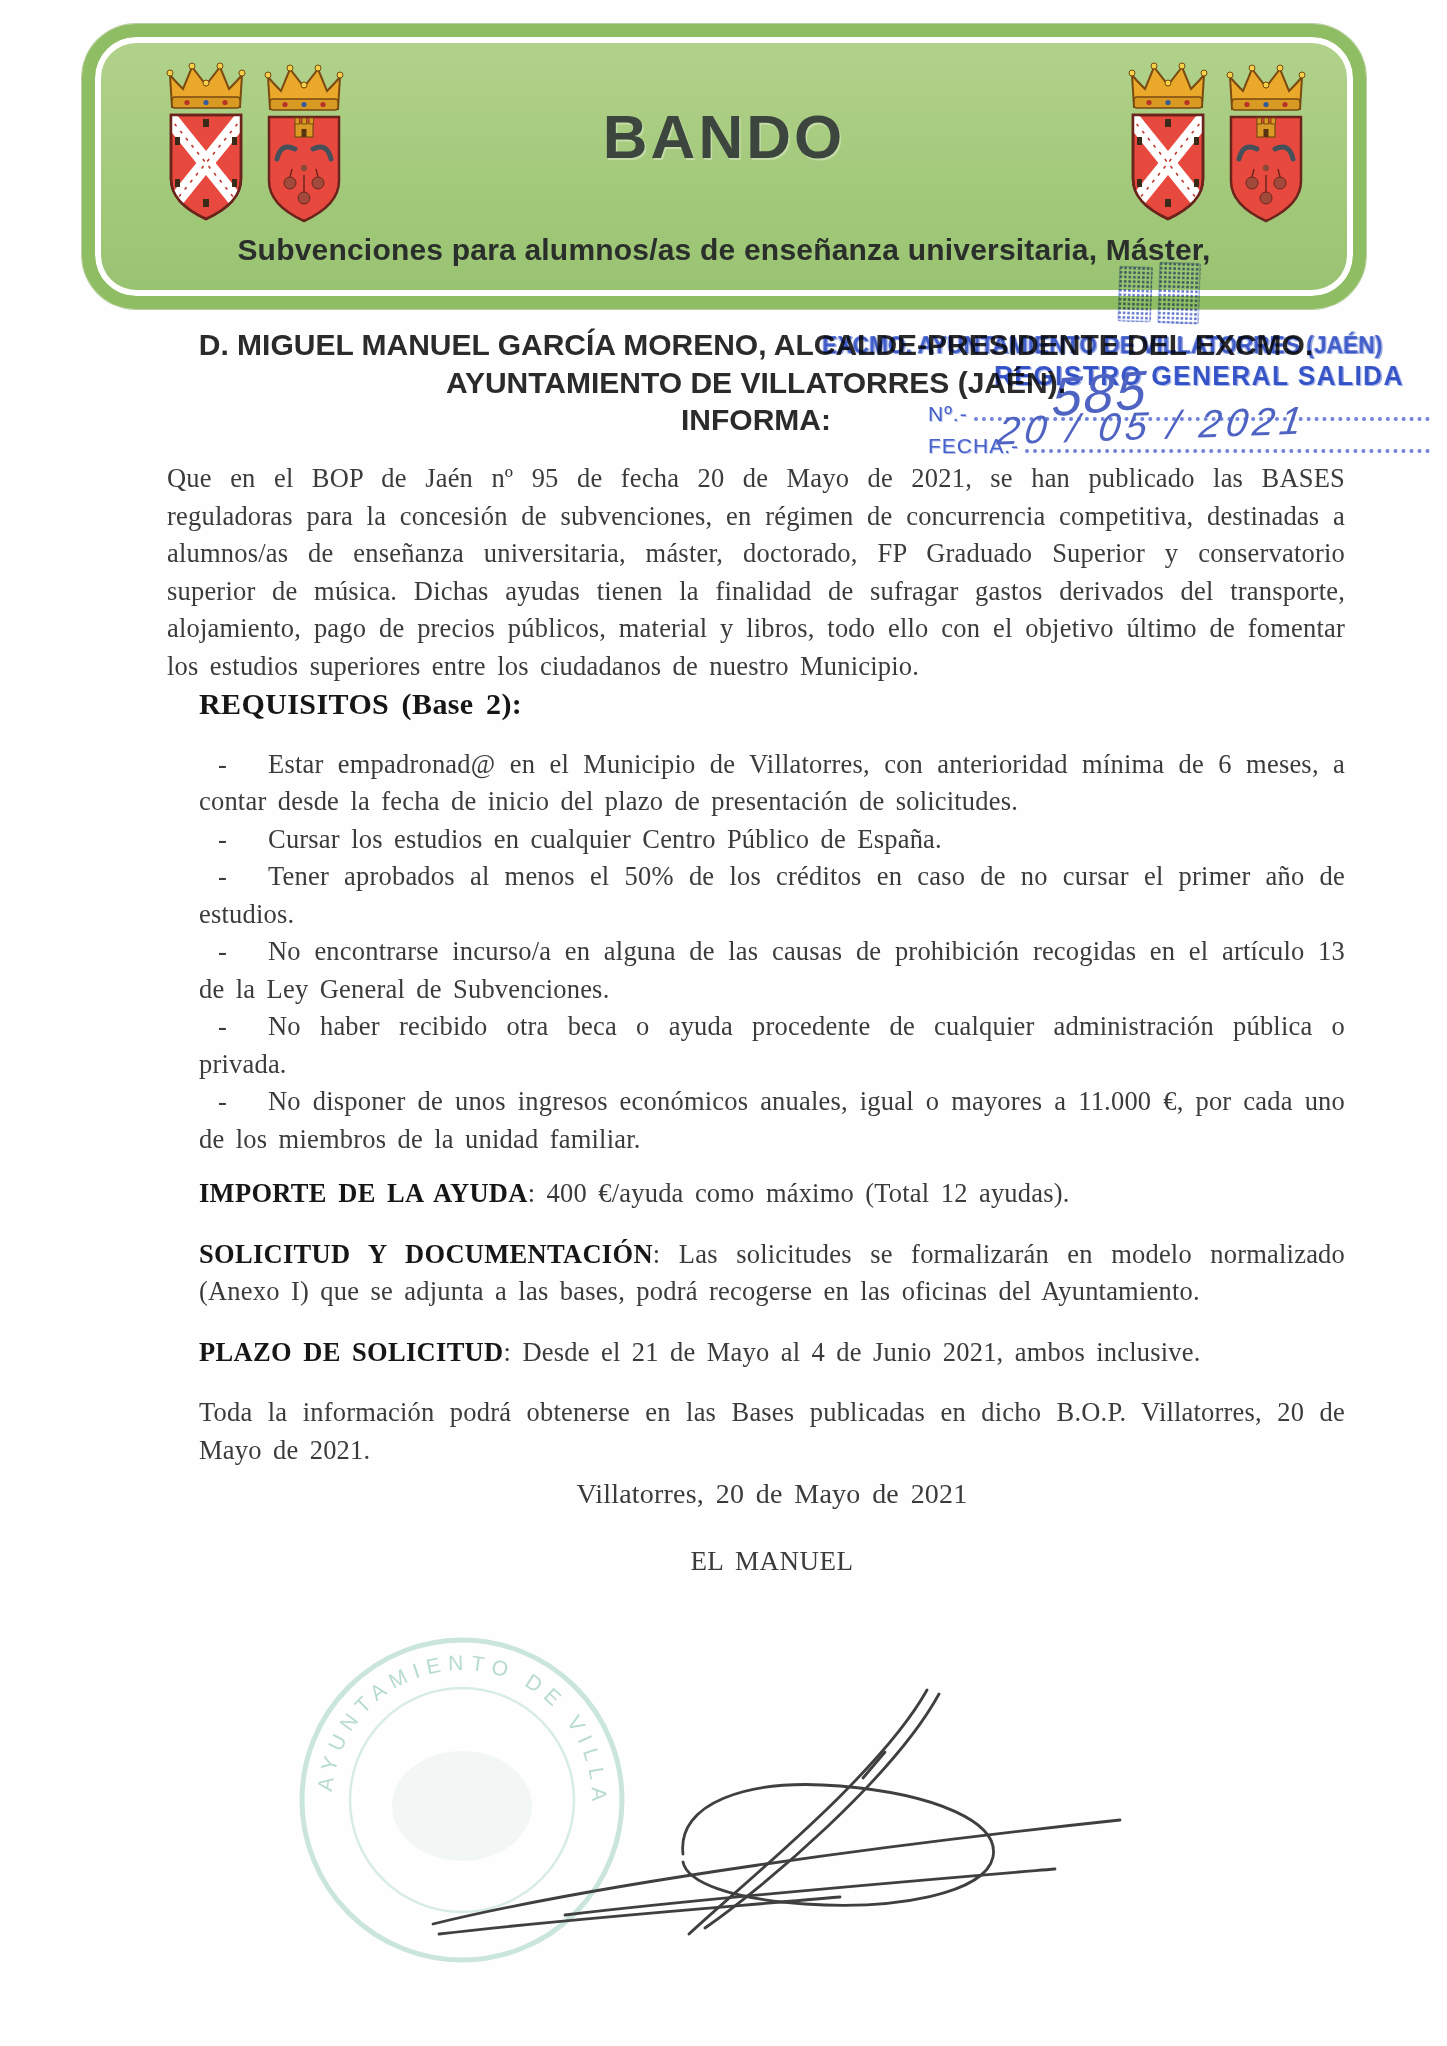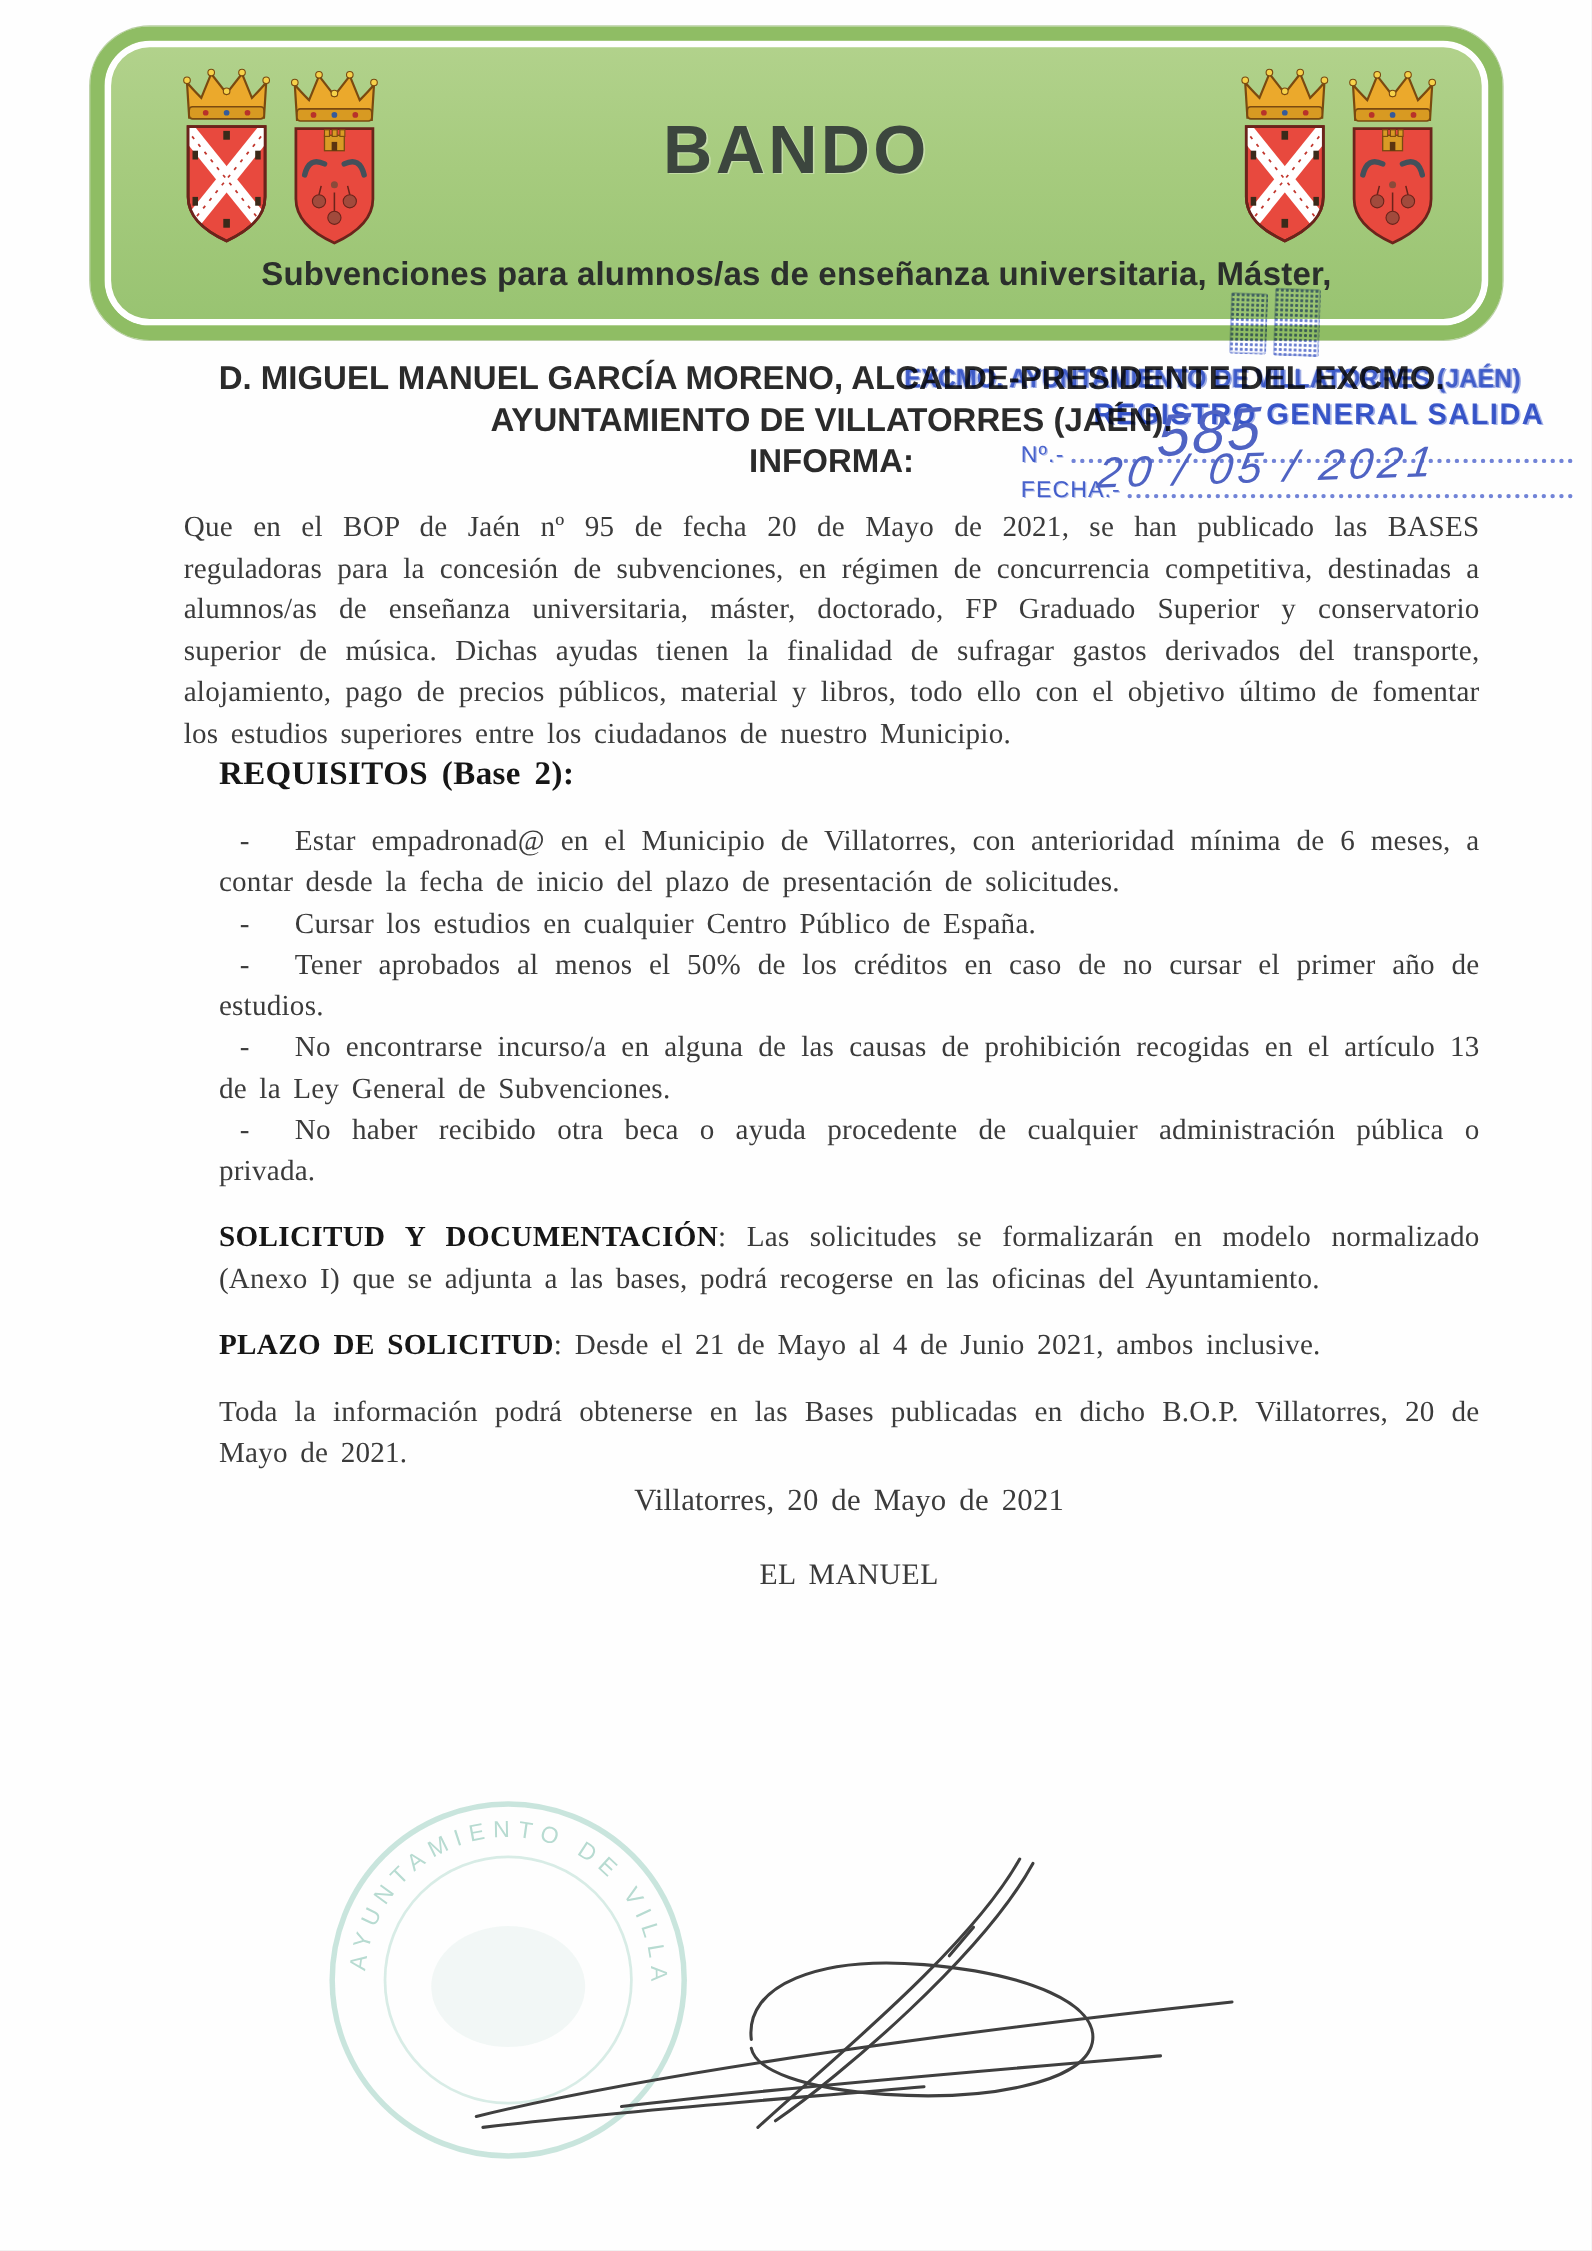--- a/index.html
+++ b/index.html
@@ -199,22 +199,24 @@
 
     <div id="sub-col">
       <p id="req-heading">REQUISITOS (Base 2):</p>
 
       <div id="bullets">
         <p class="req"><span class="dash">-</span><span>Estar empadronad@ en el Municipio de Villatorres, con anterioridad mínima de 6 meses, a contar desde la fecha de inicio del plazo de presentación de solicitudes.</span></p>
         <p class="req"><span class="dash">-</span><span>Cursar los estudios en cualquier Centro Público de España.</span></p>
         <p class="req"><span class="dash">-</span><span>Tener aprobados al menos el 50% de los créditos en caso de no cursar el primer año de estudios.</span></p>
         <p class="req"><span class="dash">-</span><span>No encontrarse incurso/a en alguna de las causas de prohibición recogidas en el artículo 13 de la Ley General de Subvenciones.</span></p>
         <p class="req"><span class="dash">-</span><span>No haber recibido otra beca o ayuda procedente de cualquier administración pública o privada.</span></p>
+        <p class="req"><span class="dash">-</span><span>No disponer de unos ingresos económicos anuales, igual o mayores a 11.000 €, por cada uno de los miembros de la unidad familiar.</span></p>
       </div>
 
+      <p id="p-importe" class="sect"><span class="b">IMPORTE DE LA AYUDA</span><span>: 400 €/ayuda como máximo (Total 12 ayudas).</span></p>
 
       <p id="p-solicitud" class="sect"><span class="b">SOLICITUD Y DOCUMENTACIÓN</span><span>: Las solicitudes se formalizarán en modelo normalizado (Anexo I) que se adjunta a las bases, podrá recogerse en las oficinas del Ayuntamiento.</span></p>
 
       <p id="p-plazo" class="sect"><span class="b">PLAZO DE SOLICITUD</span><span>: Desde el 21 de Mayo al 4 de Junio 2021, ambos inclusive.</span></p>
 
       <p id="p-closing" class="sect">Toda la información podrá obtenerse en las Bases publicadas en dicho B.O.P. Villatorres, 20 de Mayo de 2021.</p>
 
       <p id="place-date">Villatorres, 20 de Mayo de 2021</p>
       <p id="role-line">EL MANUEL</p>
     </div>

